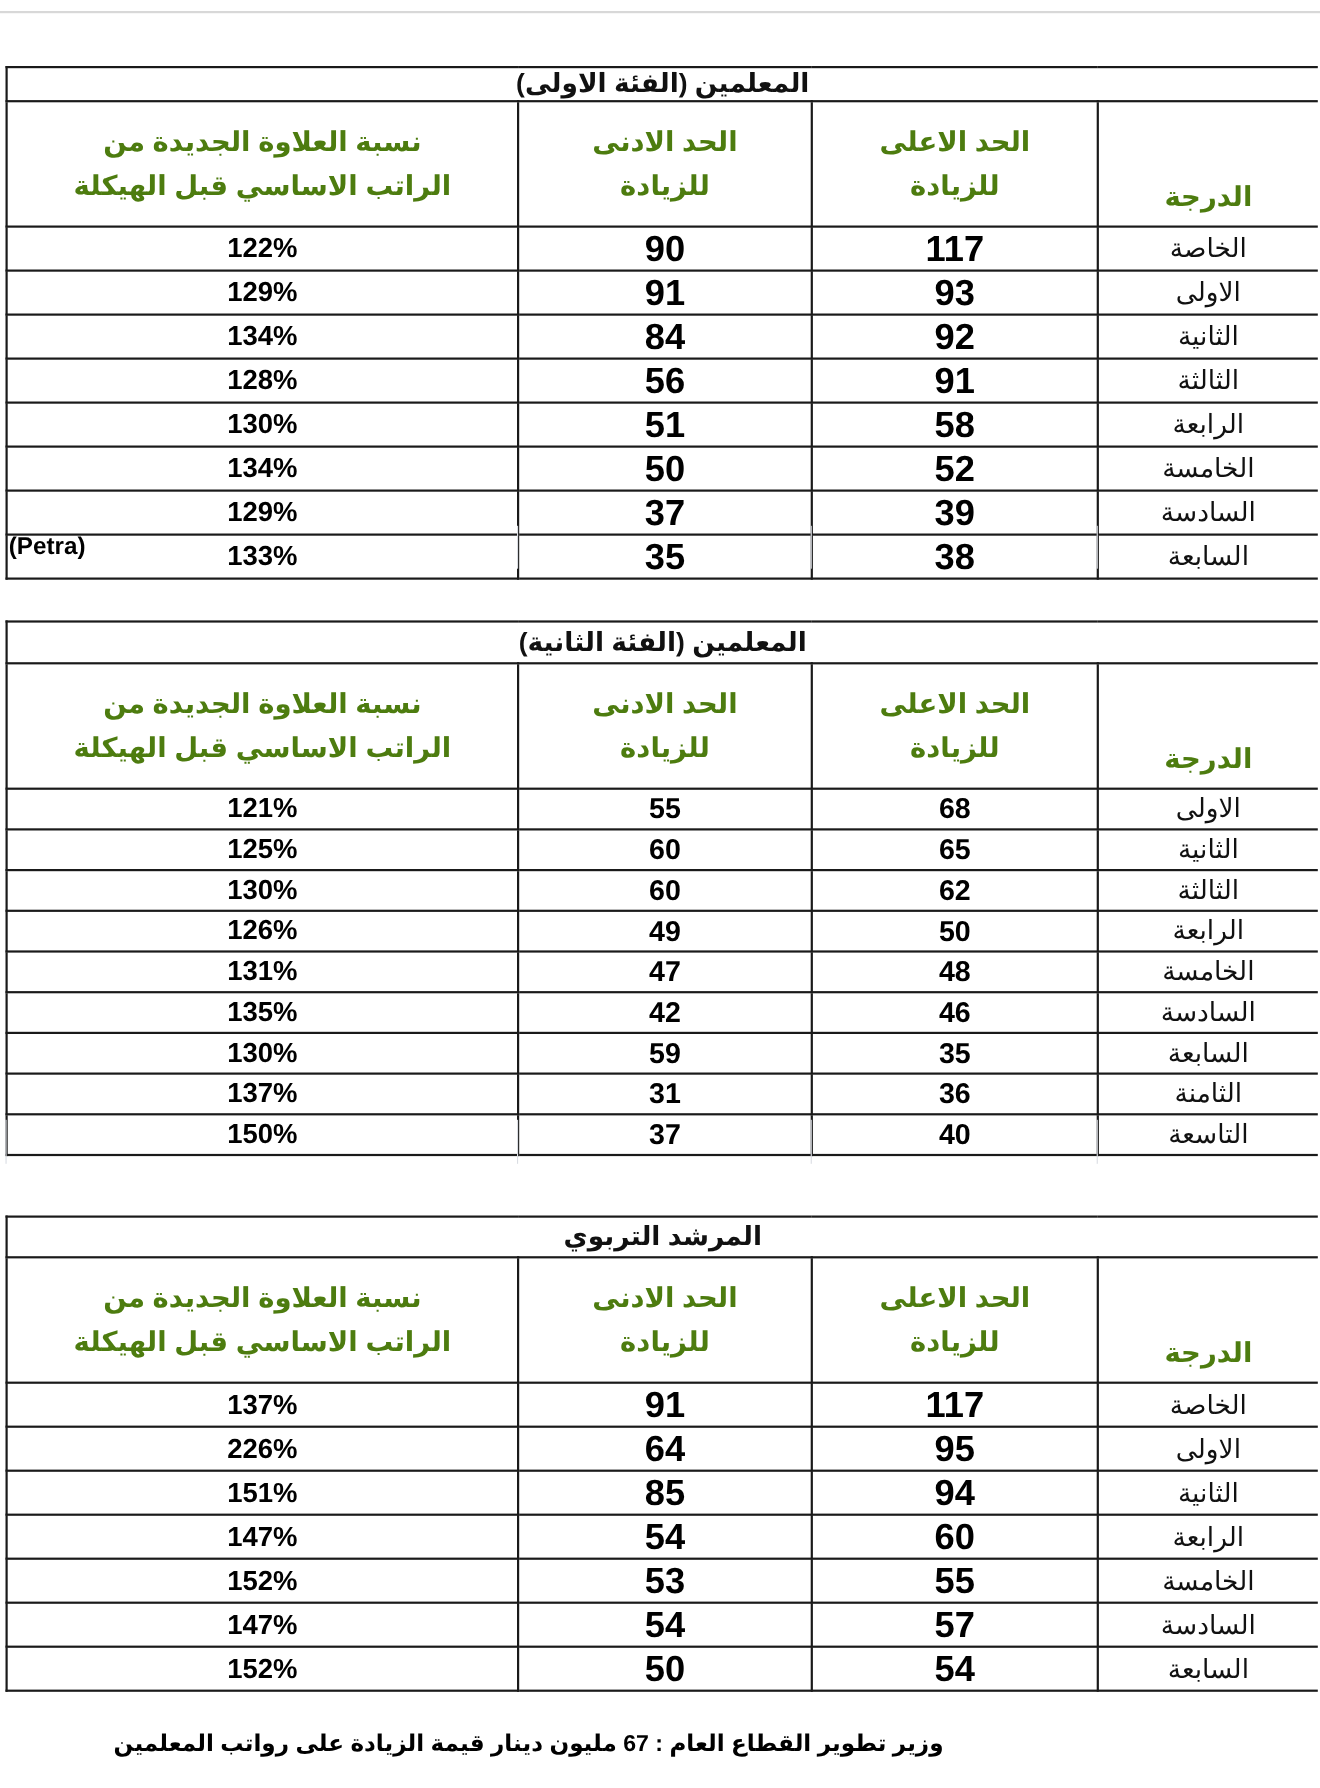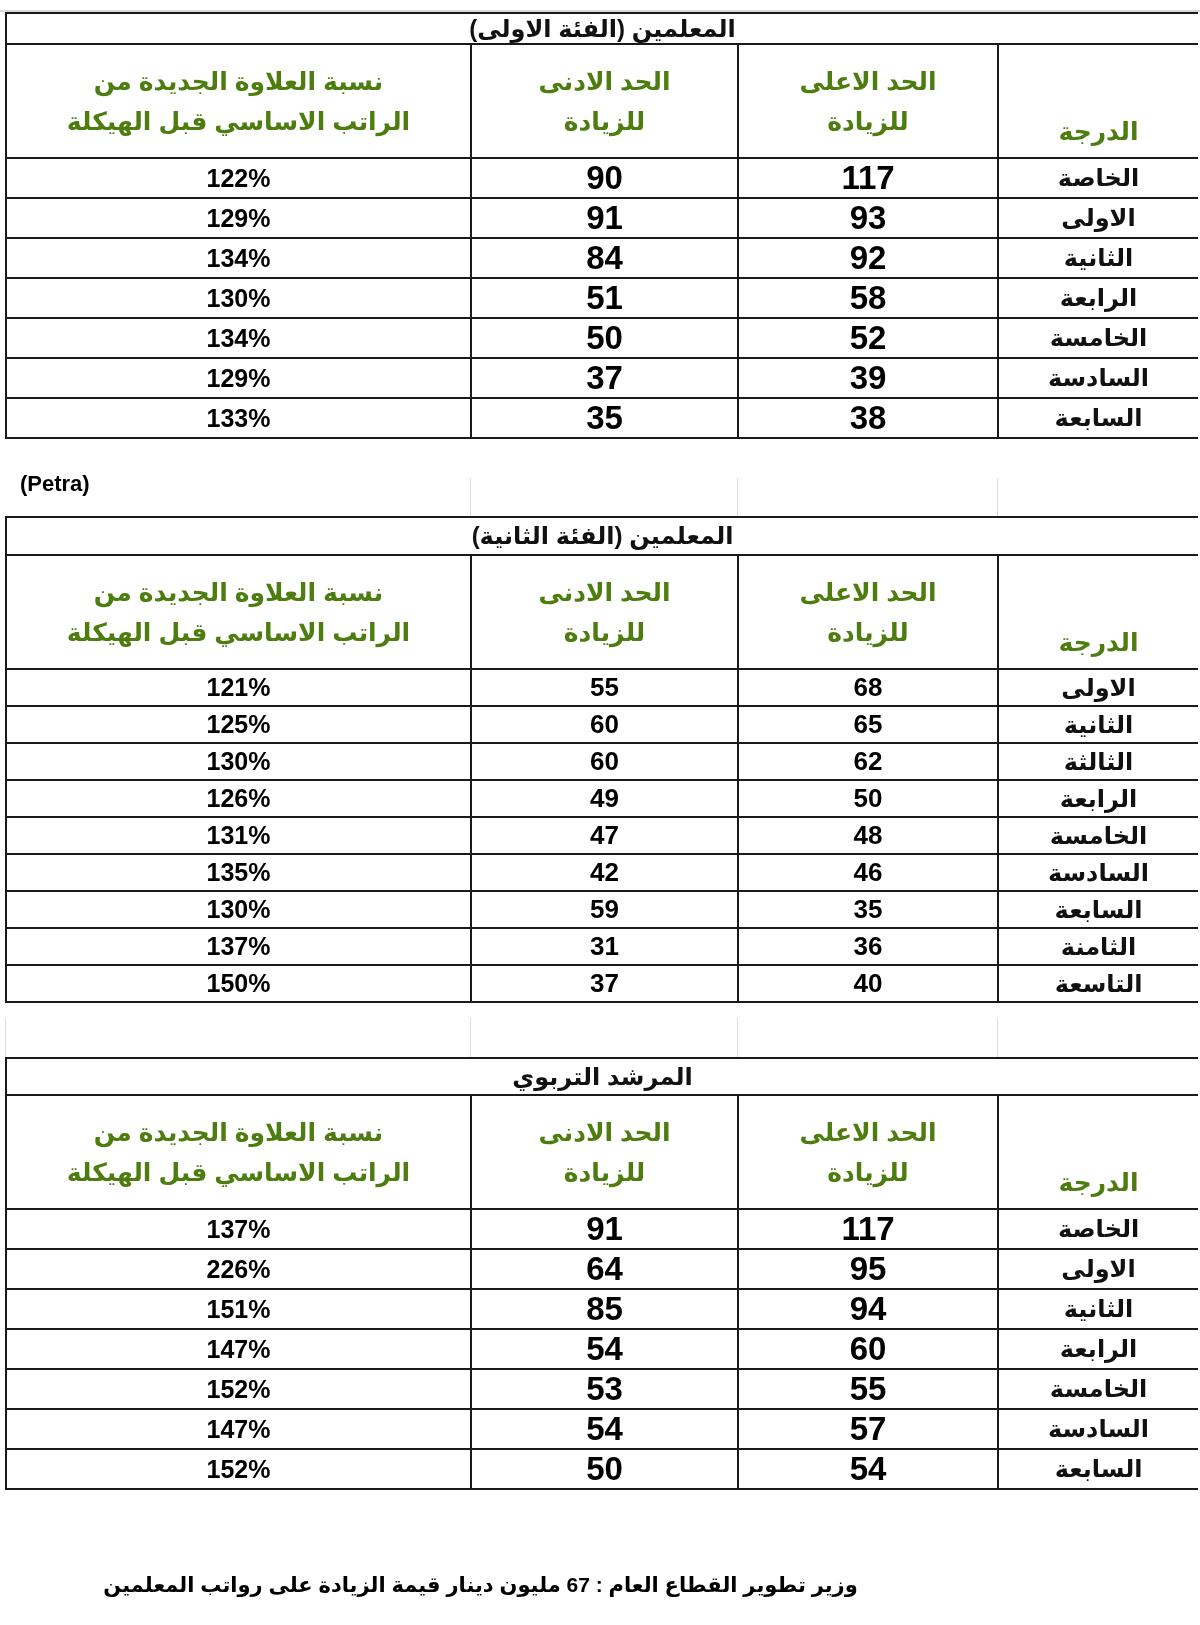--- a/index.html
+++ b/index.html
@@ -1,27 +1,27 @@
 <!DOCTYPE html>
 <html><head>
 <meta charset="utf-8">
 <style>
   html, body { margin:0; padding:0; background:#ffffff; }
   body { width:1200px; height:1625px; position:relative; overflow:hidden;
          font-family:"Liberation Sans", "DejaVu Sans", sans-serif; color:#000; }
   .topline { position:absolute; left:0; top:10px; width:1200px; height:2px; background:#d8d8d8; }
   .block { position:absolute; left:5px; width:1192px; }
-  table.grid { border-collapse:collapse; width:1192px; table-layout:fixed; direction:ltr; }
+  table.grid { border-collapse:collapse; width:1192px; table-layout:fixed; direction:ltr;margin-top:48px; }
   table.grid td { border:2px solid #1a1a1a; padding:0; text-align:center; vertical-align:middle; overflow:hidden; white-space:nowrap; }
   table.grid td.right-open { border-right:none; }
   col.c1 { width:465px; } col.c2 { width:267px; } col.c3 { width:260px; } col.c4 { width:200px; }
   .title-cell { font-weight:bold; font-size:24px; direction:rtl; color:#111; }
   .head-cell { font-weight:bold; font-size:25px; direction:rtl; line-height:40px; color:#4d7c0f; }
   .head-grade { vertical-align:bottom !important; padding-bottom:6px !important; }
-  .grade { font-weight:bold; font-size:24px; direction:rtl; color:#111; text-align:center; }
+  .grade { font-weight:normal; font-size:24px; direction:rtl; color:#111; text-align:center; }
   .pct { font-weight:bold; font-size:25px; }
   .num-lg { font-weight:bold; font-size:33px; }
   .num-md { font-weight:bold; font-size:26px; }
   .petra { position:absolute; left:8px; font-weight:bold; font-size:22px; }
   .caption { position:absolute; left:0; top:1573px; width:961px; text-align:center; direction:rtl;
              font-weight:bold; font-size:21px; }
   .vguide { position:absolute; width:1px; background:#dadde3; }
 </style>
 </head>
 <body>
@@ -67,20 +67,26 @@
           <td class="num-lg">93</td>
           <td class="grade right-open">الاولى</td>
         </tr>
     <tr style="height:40px;">
           <td class="pct">134%</td>
           <td class="num-lg">84</td>
           <td class="num-lg">92</td>
           <td class="grade right-open">الثانية</td>
         </tr>
     <tr style="height:40px;">
+          <td class="pct">128%</td>
+          <td class="num-lg">56</td>
+          <td class="num-lg">91</td>
+          <td class="grade right-open">الثالثة</td>
+        </tr>
+    <tr style="height:40px;">
           <td class="pct">130%</td>
           <td class="num-lg">51</td>
           <td class="num-lg">58</td>
           <td class="grade right-open">الرابعة</td>
         </tr>
     <tr style="height:40px;">
           <td class="pct">134%</td>
           <td class="num-lg">50</td>
           <td class="num-lg">52</td>
           <td class="grade right-open">الخامسة</td>
@@ -97,21 +103,21 @@
           <td class="num-lg">38</td>
           <td class="grade right-open">السابعة</td>
         </tr>
   </tbody>
     </table>
 </div>
 
 <div class="vguide" style="left:470px; top:478px; height:39px;"></div>
 <div class="vguide" style="left:737px; top:478px; height:39px;"></div>
 <div class="vguide" style="left:997px; top:478px; height:39px;"></div>
-<div class="petra" style="top:471px;margin-left:12px;">(Petra)</div>
+<div class="petra" style="top:484px;">(Petra)</div>
 
 <div class="block" style="top:516px;">
   <table class="grid">
     <colgroup>
         <col class="c1">
         <col class="c2">
         <col class="c3">
         <col class="c4">
       </colgroup>
     <tbody>

